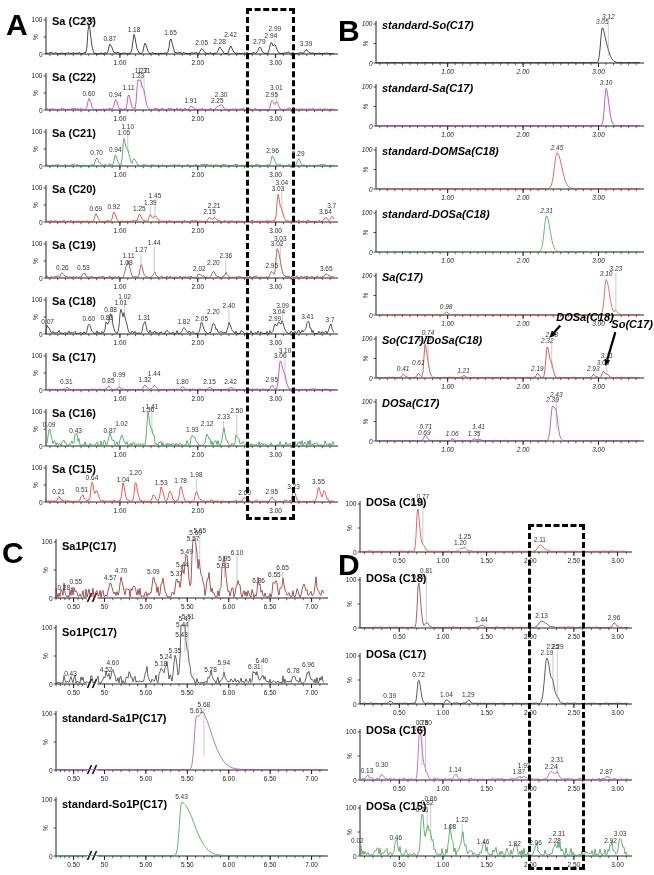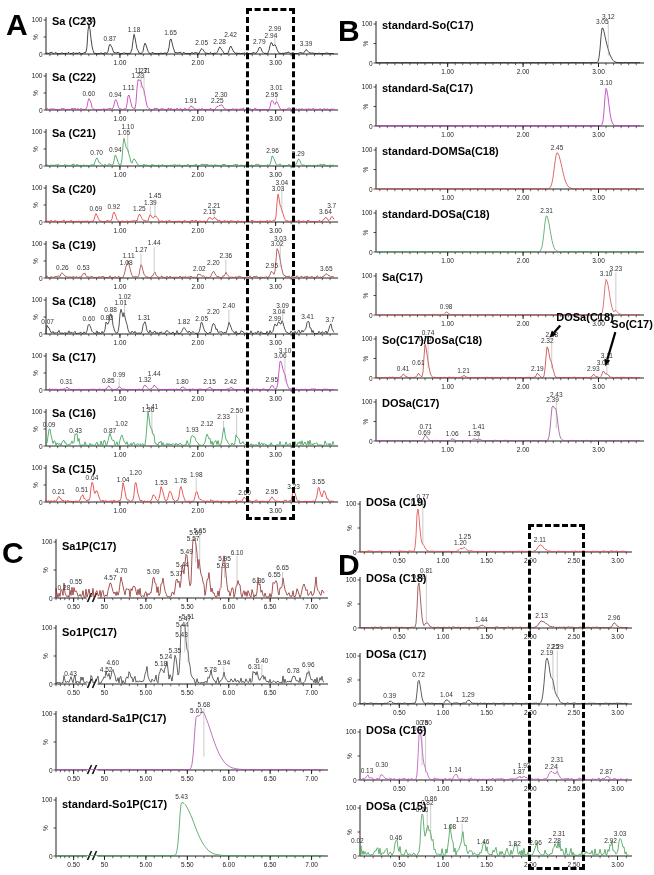--- a/index.html
+++ b/index.html
@@ -634,21 +634,21 @@
         <line x1="174.22702702702702" y1="18.2" x2="174.22702702702702" y2="31.479999999999997" stroke="#999" stroke-width="0.5"></line>
         <text x="174.22702702702702" y="16.7" text-anchor="middle" font-size="6.5" fill="#333">1.98</text>
         <text x="222.4864864864865" y="35.1" text-anchor="middle" font-size="6.5" fill="#333">2.60</text>
         <text x="249.72972972972977" y="34.42" text-anchor="middle" font-size="6.5" fill="#333">2.95</text>
         <text x="271.5243243243243" y="28.979999999999997" text-anchor="middle" font-size="6.5" fill="#333">3.23</text>
         <text x="296.43243243243245" y="24.22" text-anchor="middle" font-size="6.5" fill="#333">3.55</text>
         <text x="30" y="13" font-size="11" font-weight="bold" fill="#000">Sa (C15)</text>
       </svg>
       <div class="hbox" style="left: 224.043px; width: 49.0378px; top: -4px; height: 512px;"></div>
     </div>
-  <div class="panel" id="panel-B" style="left: 352px; top: 14px; width: 296px; height: 441px;">
+  <div class="panel" id="panel-B" style="left: 352px; top: 14px; width: 296px; height: 441px; font-style: italic;">
       <svg width="296" height="63">
         <line x1="24" y1="7" x2="24" y2="49" stroke="#222" stroke-width="1"></line>
         <line x1="24" y1="49" x2="292" y2="49" stroke="#222" stroke-width="1"></line>
         <line x1="21.5" y1="49" x2="24" y2="49" stroke="#222" stroke-width="0.8"></line>
         <line x1="21.5" y1="29.5" x2="24" y2="29.5" stroke="#222" stroke-width="0.8"></line>
         <line x1="21.5" y1="10" x2="24" y2="10" stroke="#222" stroke-width="0.8"></line>
         <text x="20.5" y="12" text-anchor="end" font-size="6.5" fill="#222">100</text>
         <text x="16" y="29.5" text-anchor="middle" font-size="6.5" fill="#222" transform="rotate(-90 16 29.5)">%</text>
         <text x="20.5" y="51.5" text-anchor="end" font-size="6.5" fill="#222">0</text>
         <line x1="27.771428571428572" y1="49" x2="27.771428571428572" y2="51.2" stroke="#222" stroke-width="0.7"></line>

